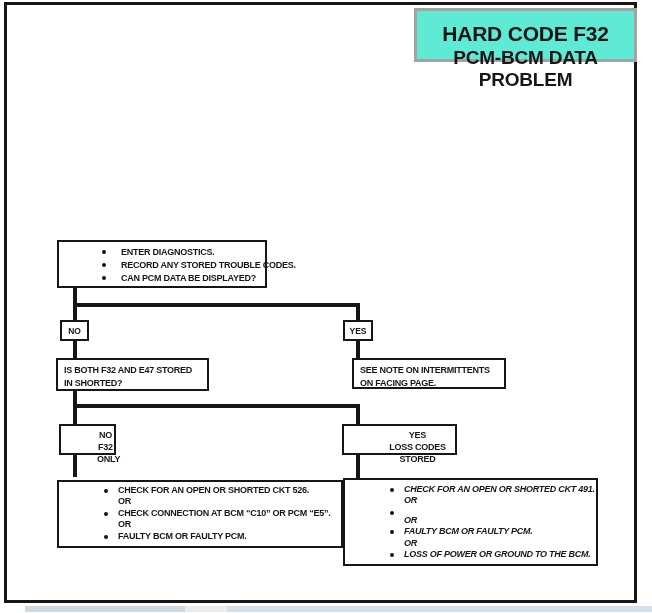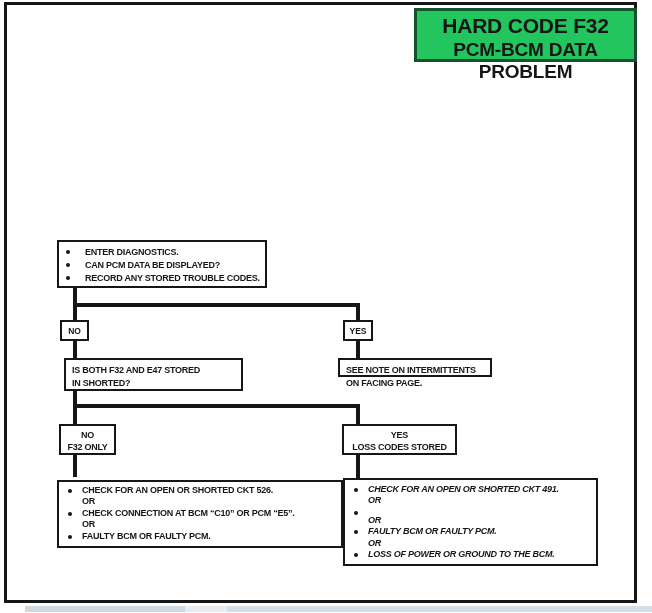--- a/index.html
+++ b/index.html
@@ -12,26 +12,26 @@
     position:absolute; left:4px; top:2px; width:633px; height:601px;
     border:3px solid #161616; background:transparent;
   }
   .box {
     position:absolute; border:2px solid #161616; background:#ffffff;
   }
   .line { position:absolute; background:#161616; }
   
   .title-box {
     position:absolute; left:414px; top:8px; width:223px; height:54px;
-    border:3px solid #14532d; background:#22c55e; text-align:center; padding-top:2px;
+    border:3px solid #a3a3a3; background:#5eead4; text-align:center; padding-top:10px;
   }
   .title-1 { font-size:21px; font-weight:700; letter-spacing:-0.2px; line-height:26px; }
   .title-2 { font-size:19px; font-weight:700; letter-spacing:-0.2px; line-height:22px; }
   
-  .ftext { font-size:9px; font-weight:700; letter-spacing:-0.25px; }
+  .ftext { font-size:9px; font-weight:700; letter-spacing:-0.25px;padding-left:36px; }
   
   .list-box { padding-top:4px; }
   .row { display:flex; }
   .bcell { display:flex; justify-content:flex-start; }
   .start .row { line-height:13px; }
   .start .bcell { flex:0 0 26px; padding-left:7px; }
   .result .row { line-height:11.4px; }
   .result .bcell { flex:0 0 23px; padding-left:9px; }
   .dot { width:4px; height:4px; border-radius:50%; background:#161616; margin-top:4px; }
   .tcell { white-space:nowrap; }
@@ -58,51 +58,51 @@
       <div class="row">
         <span class="bcell">
           <span class="dot"></span>
         </span>
         <span class="tcell">ENTER DIAGNOSTICS.</span>
       </div>
       <div class="row">
         <span class="bcell">
           <span class="dot"></span>
         </span>
-        <span class="tcell">CAN PCM DATA BE DISPLAYED?</span>
+        <span class="tcell">RECORD ANY STORED TROUBLE CODES.</span>
       </div>
       <div class="row">
         <span class="bcell">
           <span class="dot"></span>
         </span>
-        <span class="tcell">RECORD ANY STORED TROUBLE CODES.</span>
+        <span class="tcell">CAN PCM DATA BE DISPLAYED?</span>
       </div>
     </div>
 
   <div class="line" style="left:73px; top:286px; width:4px; height:21px;"></div>
   <div class="line" style="left:73px; top:303px; width:287px; height:4px;"></div>
   <div class="line" style="left:73px; top:303px; width:4px; height:19px;"></div>
   <div class="line" style="left:356px; top:303px; width:4px; height:19px;"></div>
 
   <div class="box tiny" style="left:60px; top:320px; width:29px; height:21px;">
     <span>NO</span>
   </div>
   <div class="box tiny" style="left:343px; top:320px; width:30px; height:21px;">
     <span>YES</span>
   </div>
 
   <div class="line" style="left:73px; top:339px; width:4px; height:20px;"></div>
   <div class="line" style="left:356px; top:339px; width:4px; height:20px;"></div>
 
-  <div class="box ftext two-line-left" style="left:64px; top:358px; width:179px; height:33px;">
+  <div class="box ftext two-line-left" style="left:56px; top:358px; width:153px; height:33px;">
     <div>IS BOTH F32 AND E47 STORED</div>
     <div>IN SHORTED?</div>
   </div>
 
-  <div class="box ftext two-line-left" style="left:338px; top:358px; width:154px; height:19px;">
+  <div class="box ftext two-line-left" style="left:352px; top:358px; width:154px; height:31px;">
     <div>SEE NOTE ON INTERMITTENTS</div>
     <div>ON FACING PAGE.</div>
   </div>
 
   <div class="line" style="left:73px; top:389px; width:4px; height:19px;"></div>
   <div class="line" style="left:73px; top:404px; width:287px; height:4px;"></div>
   <div class="line" style="left:73px; top:404px; width:4px; height:21px;"></div>
   <div class="line" style="left:356px; top:404px; width:4px; height:21px;"></div>
 
   <div class="box ftext two-line-center" style="left:59px; top:424px; width:57px; height:31px;">

